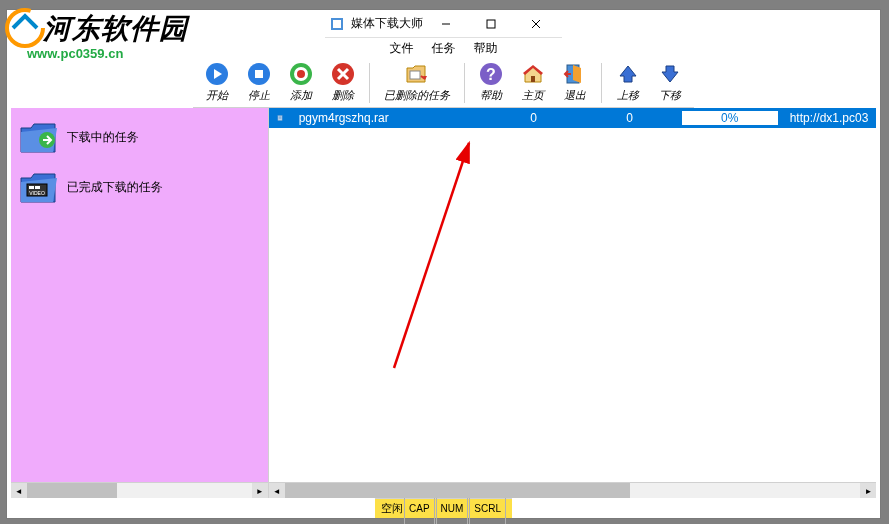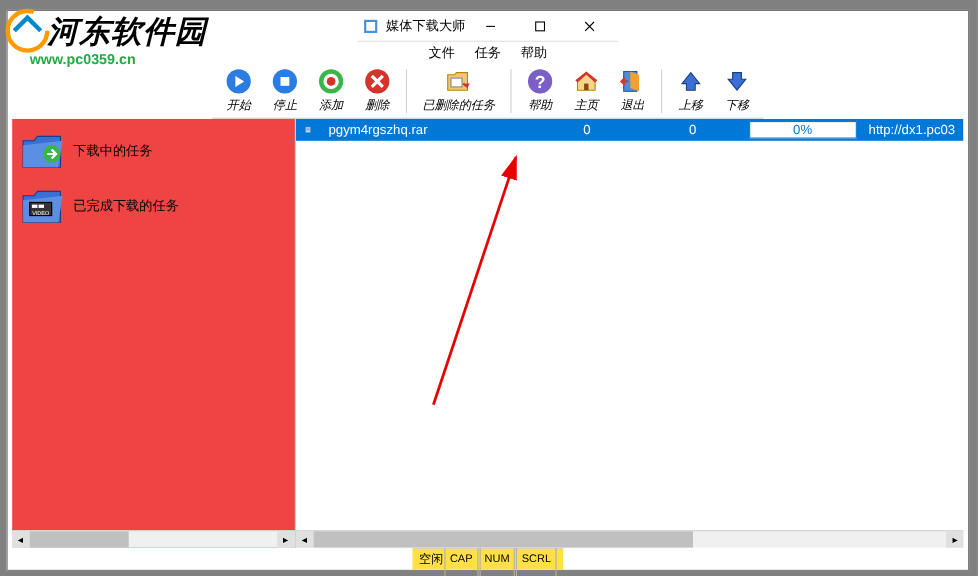--- a/index.html
+++ b/index.html
@@ -11,21 +11,21 @@
 .win-controls { display: flex; }
 .win-btn { width: 45px; height: 28px; display: flex; align-items: center; justify-content: center; cursor: pointer; }
 .menubar { height: 20px; display: flex; align-items: center; padding: 0 4px; gap: 2px; }
 .menu-item { padding: 2px 8px; cursor: pointer; }
 .toolbar { height: 50px; display: flex; align-items: center; padding: 2px 4px; border-bottom: 1px solid #d0d0d0; gap: 2px; }
 .tool-btn { display: flex; flex-direction: column; align-items: center; padding: 2px 8px; cursor: pointer; min-width: 40px; }
 .tool-icon { width: 24px; height: 24px; }
 .tool-label { font-size: 11px; margin-top: 2px; font-style: italic; }
 .tool-sep { width: 1px; height: 40px; background: #d0d0d0; margin: 0 4px; }
 .content { flex: 1; display: flex; overflow: hidden; }
-.sidebar { width: 258px; background: #ef4444; border-right: 1px solid #d0d0d0; display: flex; flex-direction: column; }
+.sidebar { width: 258px; background: #f0abfc; border-right: 1px solid #d0d0d0; display: flex; flex-direction: column; }
 .sidebar-list { flex: 1; padding: 4px; }
 .sidebar-item { display: flex; align-items: center; padding: 6px 4px; cursor: pointer; gap: 8px; }
 .sidebar-icon { width: 40px; height: 38px; }
 .sidebar-scroll { height: 16px; background: #f0f0f0; border-top: 1px solid #d0d0d0; display: flex; }
 .scroll-track { flex: 1; position: relative; }
 .scroll-thumb { position: absolute; left: 0; width: 40%; height: 100%; background: #c0c0c0; }
 .scroll-arrow { width: 16px; height: 16px; background: #e0e0e0; display: flex; align-items: center; justify-content: center; font-size: 8px; cursor: pointer; }
 .main-area { flex: 1; display: flex; flex-direction: column; background: #fff; position: relative; }
 .list-header { height: 22px; display: flex; background: #fff; border-bottom: 1px solid #e0e0e0; }
 .header-cell { padding: 3px 8px; border-right: 1px solid #e8e8e8; font-size: 12px; display: flex; align-items: center; }

